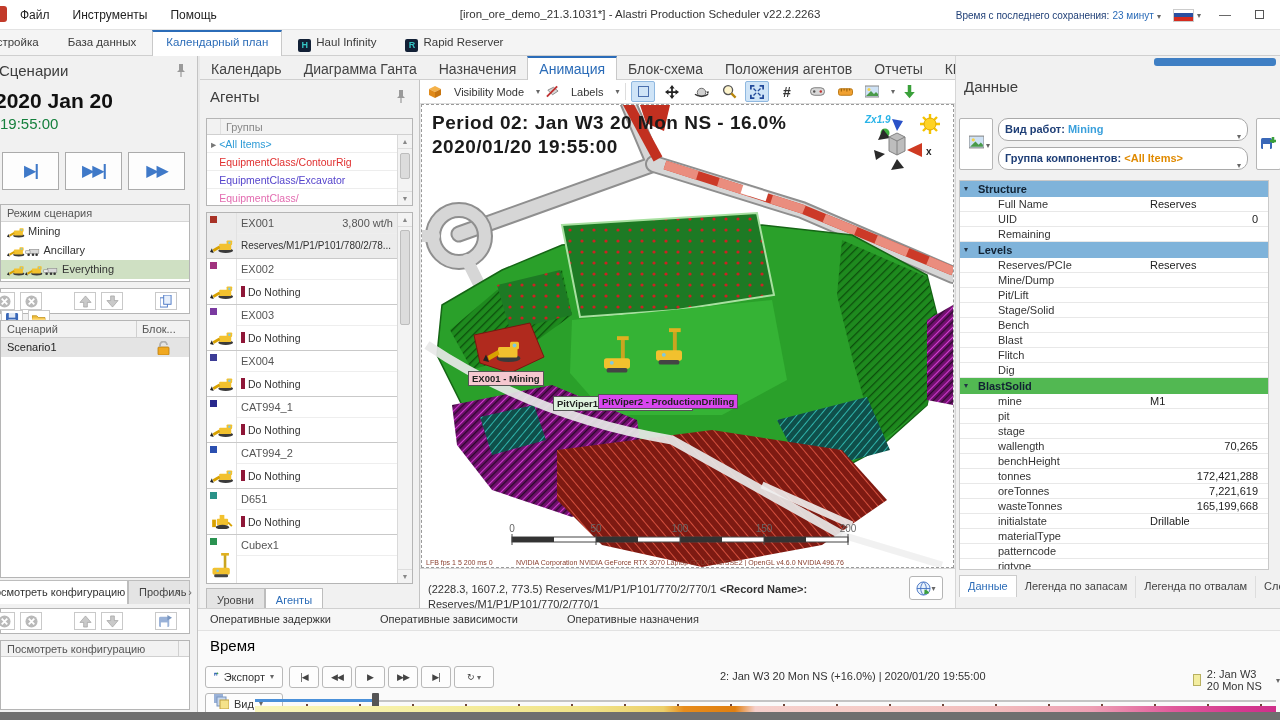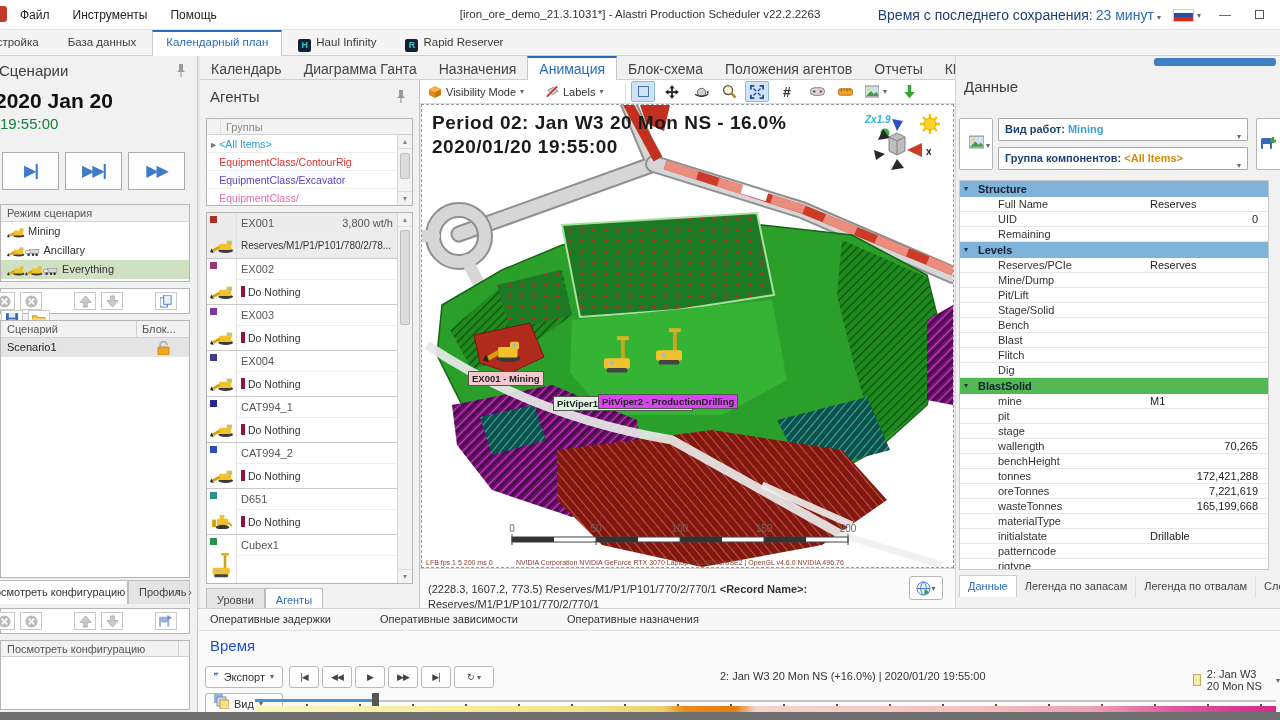--- a/index.html
+++ b/index.html
@@ -6,21 +6,21 @@
 html,body{width:1280px;height:720px;overflow:hidden}
 body{font-family:"Liberation Sans","DejaVu Sans",sans-serif;font-size:11px;color:#333;background:#e9e9e9;position:relative}
 .abs{position:absolute}
 .box{background:#fff;border:1px solid #b5b5b5}
 .caret{color:#666;font-size:8px}
 
 #titlebar{left:0;top:0;width:1280px;height:30px;background:#fff;border-bottom:1px solid #e3e3e3}
 #titlebar .menu{display:inline-block;padding:8px 10px 7px;color:#222;font-size:12px;cursor:pointer}
 #titlebar .wtitle{position:absolute;left:0;right:0;top:8px;text-align:center;color:#333;font-size:11.5px}
 #tb-right{position:absolute;right:10px;top:0;height:30px;display:flex;align-items:center;gap:12px}
-.savetxt{color:#1f3f77;font-size:14px}
+.savetxt{color:#1f3f77;font-size:10px}
 .flag{display:inline-block;width:21px;height:13px;border:1px solid #ccc;vertical-align:middle}
 .flag i{display:block;height:33.3%}
 .winbtn{color:#555;font-size:12px;padding:0 6px;cursor:pointer}
 .maxbox{display:inline-block;width:9px;height:9px;border:1.5px solid #555}
 
 #ribbon{left:0;top:30px;width:1280px;height:26px;background:#f4f4f4;border-bottom:1px solid #cfcfcf;white-space:nowrap}
 .rtab{display:inline-block;height:26px;padding:6px 13px 0;color:#3a3a3a;font-size:11.5px;cursor:pointer;position:relative}
 .rtab.active{background:#fff;color:#2b6cb8;border-left:1px solid #c9c9c9;border-right:1px solid #c9c9c9;border-top:2px solid #2b6cb8;padding-top:4px}
 .appsq{display:inline-block;width:13px;height:13px;background:#122036;color:#35c4c4;font-weight:bold;font-size:9px;text-align:center;line-height:13px;border-radius:2px;margin-right:5px;vertical-align:-2px}
 
@@ -49,30 +49,30 @@
 .amark svg{position:absolute;left:3px;bottom:5px}
 .abody{flex:1;overflow:hidden}
 .aline1{height:21px;line-height:21px;border-bottom:1px solid #eee;padding:0 4px;color:#555;display:flex;justify-content:space-between;white-space:nowrap}
 .aline2{height:24px;line-height:24px;padding:0 4px;color:#333;white-space:nowrap;overflow:hidden;font-size:10.5px}
 .mbar{display:inline-block;width:4px;height:11px;background:#8e1637;margin-right:3px;vertical-align:-1px}
 
 #wtabs{left:200px;top:56px;width:760px;height:24px;background:#f1f1f1;border-bottom:1px solid #cfcfcf;white-space:nowrap}
 .wtab{display:inline-block;height:24px;padding:5px 11px 0;color:#444;font-size:14px;cursor:pointer}
 .wtab.active{background:#fff;color:#2b6cb8;border:1px solid #c9c9c9;border-bottom:none;border-top:2px solid #2b6cb8;padding-top:3px}
 #wtoolbar{left:420px;top:80px;width:535px;height:24px;background:#fff;border-bottom:1px solid #dcdcdc}
-.tbtn{position:absolute;top:1px;height:21px;display:flex;align-items:center;gap:4px;padding:0 4px;border-radius:2px;cursor:pointer;color:#333}
+.tbtn{position:absolute;top:1px;height:21px;display:flex;align-items:center;gap:12px;padding:0 4px;border-radius:2px;cursor:pointer;color:#333}
 .tbtn.hl{background:#cfe4f7;border:1px solid #8fb8e0}
 #viewport{left:421px;top:104px;width:533px;height:464px;background:#fff;border:1px dashed #9a9a9a}
 .vlabel{position:absolute;font-size:9.5px;font-weight:bold;color:#222;border:1px solid #555;padding:0 3px;line-height:13px;white-space:nowrap}
 #period{position:absolute;left:10px;top:6px;font-size:19px;font-weight:bold;color:#1b1b1b;line-height:24px;letter-spacing:.5px}
 #gputxt{position:absolute;left:4px;right:2px;bottom:1px;font-size:7px;color:#8a4030;white-space:nowrap;overflow:hidden}
 #statusbar{left:420px;top:568px;width:535px;height:40px;background:#fafafa;border-top:1px solid #d5d5d5;padding:13px 8px;line-height:15px;color:#333;overflow:hidden}
 
 #rightcol{left:955px;top:56px;width:325px;height:552px;background:#f1f1f1;border-left:1px solid #d6d6d6}
-.dd{position:absolute;height:23px;background:#fff;border:1px solid #a9a9a9;border-radius:1px;line-height:21px;padding:0 6px;cursor:pointer;white-space:nowrap;overflow:hidden}
+.dd{position:absolute;height:23px;background:#fff;border:1px solid #a9a9a9;border-radius:10px;line-height:21px;padding:0 6px;cursor:pointer;white-space:nowrap;overflow:hidden}
 .dd .caret{position:absolute;right:6px;top:7px}
 .phead{height:16px;line-height:16px;font-weight:bold;color:#123;padding-left:18px;position:relative}
 .phead .chev{position:absolute;left:4px;top:0;font-size:8px;color:#234}
 .prow{display:flex;height:15px;line-height:15px;background:#fff;border-bottom:1px solid #e8e8e8}
 .prow .gut{width:18px}
 .prow .pn{width:168px;padding-left:20px;color:#333;white-space:nowrap;overflow:hidden}
 .prow .pv{flex:1;padding:0 10px 0 4px;color:#222;white-space:nowrap;overflow:hidden}
 .prow.num .pv{text-align:right}.sec-b.phead{background:#7fb3da}.sec-g.phead{background:#52b852}
 .rtab2{display:inline-block;height:22px;padding:4px 8px 0;color:#444;cursor:pointer;border-right:1px solid #ddd}
 .rtab2.active{background:#fff;color:#2b6cb8;border:1px solid #ccc;border-bottom:none}
@@ -797,27 +797,27 @@
         <span class="pn">oreTonnes</span>
         <span class="pv">7,221,619</span>
       </div>
     <div class="prow num">
         <span class="gut sec-g"></span>
         <span class="pn">wasteTonnes</span>
         <span class="pv">165,199,668</span>
       </div>
     <div class="prow">
         <span class="gut sec-g"></span>
-        <span class="pn">materialType</span>
-        <span class="pv"></span>
-      </div>
-    <div class="prow">
-        <span class="gut sec-g"></span>
         <span class="pn">initialstate</span>
         <span class="pv">Drillable</span>
+      </div>
+    <div class="prow">
+        <span class="gut sec-g"></span>
+        <span class="pn">materialType</span>
+        <span class="pv"></span>
       </div>
     <div class="prow">
         <span class="gut sec-g"></span>
         <span class="pn">patterncode</span>
         <span class="pv"></span>
       </div>
     <div class="prow">
         <span class="gut sec-g"></span>
         <span class="pn">rigtype</span>
         <span class="pv"></span>
@@ -828,21 +828,21 @@
     <span class="rtab2 active">Данные</span><span class="rtab2">Легенда по запасам</span><span class="rtab2">Легенда по отвалам</span><span class="rtab2">Слои</span>
   </div>
 </div>
 
 <div id="bottomstrip" class="abs">
   <div style="height:22px;background:#f6f6f6;border-bottom:1px solid #e2e2e2;padding-left:12px">
     <span class="blink">Оперативные задержки</span>
     <span class="blink">Оперативные зависимости</span>
     <span class="blink">Оперативные назначения</span>
   </div>
-  <div style="padding:6px 7px 0 12px;font-size:15px;color:#1d4ed8">Время</div>
+  <div style="padding:6px 7px 0 12px;font-size:15px;color:#000000">Время</div>
 
   <div class="cbtn" style="left:7px;top:57px;width:78px">
       <svg class="i" width="15" height="14" viewBox="0 0 16 15">
         <use href="#sym-export"></use>
       </svg>
       <span>Экспорт</span>
       <span class="caret">▾</span>
     </div>
 
   <div class="pbtn" style="left:91px;top:57px">|◀</div>

